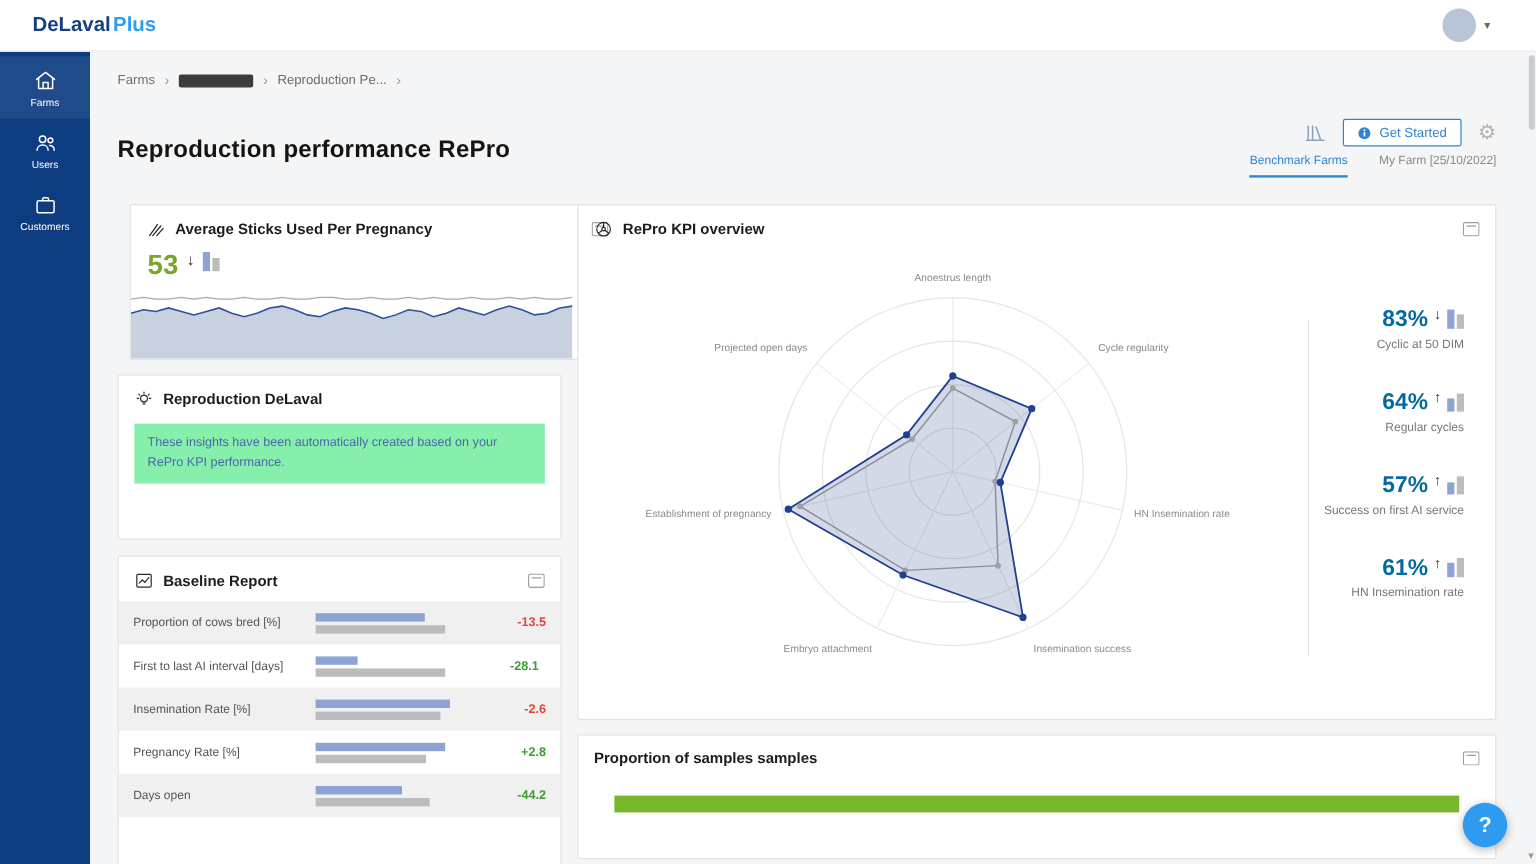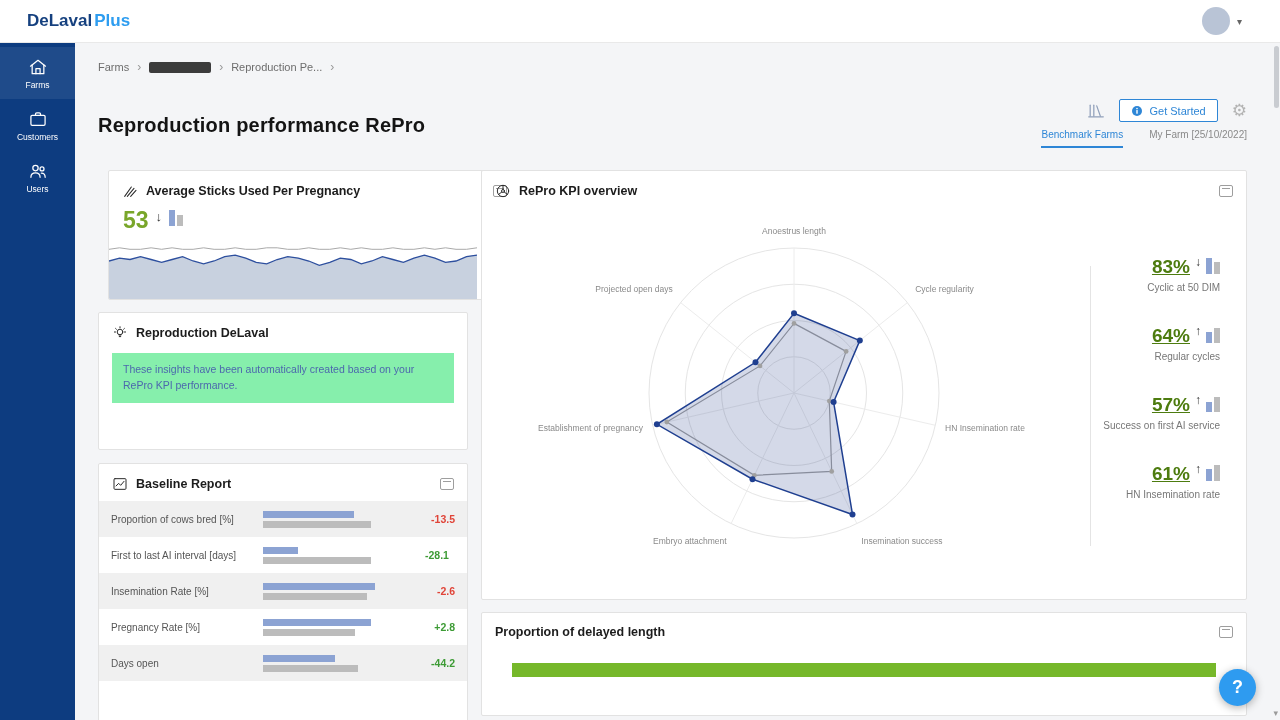--- a/index.html
+++ b/index.html
@@ -70,21 +70,21 @@
   .b-bar.bench{background:#bcbcbc;}
   .b-val{width:36px;text-align:right;font-size:10.5px;font-weight:bold;}
 
   
   .card-kpi{left:481px;top:170px;width:766px;height:430px;}
   .radar{position:absolute;left:0;top:0;width:624px;height:430px;z-index:1;}
   .kpi-divider{position:absolute;left:608px;top:95px;width:1px;height:280px;background:#e4e4e4;}
   .stats-col{position:absolute;right:26px;top:86px;width:160px;text-align:right;}
   .stat{margin-bottom:33px;}
   .stat-top{display:flex;justify-content:flex-end;align-items:flex-start;gap:5px;}
-  .stat-val{font-size:19px;font-weight:bold;color:#4d7c0f;line-height:1.1;text-decoration:underline;}
+  .stat-val{font-size:19px;font-weight:bold;color:#0369a1;line-height:1.1;}
   .stat-trend{font-size:12px;font-weight:bold;color:#333;margin-top:-2px;}
   .stat-label{font-size:10px;color:#777;margin-top:4px;}
 
   
   .card-delayed{left:481px;top:612px;width:766px;height:104px;}
   .delayed-track{margin:15px 30px 0;height:14px;}
   .delayed-bar{height:100%;}
 
   
   .help-fab{position:absolute;left:1219px;top:669px;width:37px;height:37px;border-radius:50%;background:#2e9bf0;border:none;color:#fff;font-size:18px;font-weight:bold;cursor:pointer;box-shadow:0 2px 8px rgba(0,0,0,0.3);z-index:20;}
@@ -107,40 +107,40 @@
 <nav class="sidebar">
     <div class="side-item active">
       <span class="side-icon">
         <svg viewBox="0 0 24 24" width="20" height="20" fill="none" stroke="#fff" stroke-width="1.5" stroke-linecap="round" stroke-linejoin="round">
           <path d="M3 11 L12 4 L21 11"></path>
           <path d="M5 9.5 V20 H19 V9.5"></path>
           <path d="M9.5 20 V14 H14.5 V20"></path>
         </svg>
       </span>
       <span class="side-label">Farms</span>
-    </div>
-    <div class="side-item">
-      <span class="side-icon">
-        <svg viewBox="0 0 24 24" width="20" height="20" fill="none" stroke="#fff" stroke-width="1.5" stroke-linecap="round" stroke-linejoin="round">
-          <rect x="3.5" y="7.5" width="17" height="12" rx="1.5"></rect>
-          <path d="M9 7.5 V6 a1.5 1.5 0 0 1 1.5-1.5 h3 a1.5 1.5 0 0 1 1.5 1.5 V7.5"></path>
-        </svg>
-      </span>
-      <span class="side-label">Customers</span>
     </div>
     <div class="side-item">
       <span class="side-icon">
         <svg viewBox="0 0 24 24" width="20" height="20" fill="none" stroke="#fff" stroke-width="1.5" stroke-linecap="round" stroke-linejoin="round">
           <circle cx="9" cy="8.5" r="3.2"></circle>
           <path d="M3.5 19.5 c0-3.2 2.4-5.2 5.5-5.2 s5.5 2 5.5 5.2"></path>
           <circle cx="16.8" cy="9.5" r="2.4"></circle>
           <path d="M16 14.6 c2.9 0 4.6 1.9 4.6 4.9"></path>
         </svg>
       </span>
       <span class="side-label">Users</span>
+    </div>
+    <div class="side-item">
+      <span class="side-icon">
+        <svg viewBox="0 0 24 24" width="20" height="20" fill="none" stroke="#fff" stroke-width="1.5" stroke-linecap="round" stroke-linejoin="round">
+          <rect x="3.5" y="7.5" width="17" height="12" rx="1.5"></rect>
+          <path d="M9 7.5 V6 a1.5 1.5 0 0 1 1.5-1.5 h3 a1.5 1.5 0 0 1 1.5 1.5 V7.5"></path>
+        </svg>
+      </span>
+      <span class="side-label">Customers</span>
     </div>
   </nav>
 
 <div class="breadcrumb">
     <span class="bc-item">Farms</span>
     <span class="bc-sep">›</span>
     <span class="bc-redacted"></span>
     <span class="bc-sep">›</span>
     <span class="bc-item">Reproduction Pe...</span>
     <span class="bc-sep">›</span>
@@ -378,21 +378,21 @@
             <b style="height:16px"></b>
           </span>
         </div>
         <div class="stat-label">HN Insemination rate</div>
       </div>
     </div>
 </section>
 
 <section class="card card-delayed">
   <div class="card-head">
-    <span class="head-title">Proportion of delayed length</span>
+    <span class="head-title">Proportion of samples samples</span>
     <span class="expand">
       <svg width="14" height="12" viewBox="0 0 14 12">
           <rect x="0.5" y="0.5" width="13" height="11" rx="1.5" fill="none" stroke="#9e9e9e"></rect>
           <line x1="3" y1="3.5" x2="11" y2="3.5" stroke="#9e9e9e"></line>
         </svg>
     </span>
   </div>
   <div class="delayed-track">
     <div class="delayed-bar" style="width: 100%; background: rgb(118, 184, 42);"></div>
   </div>

